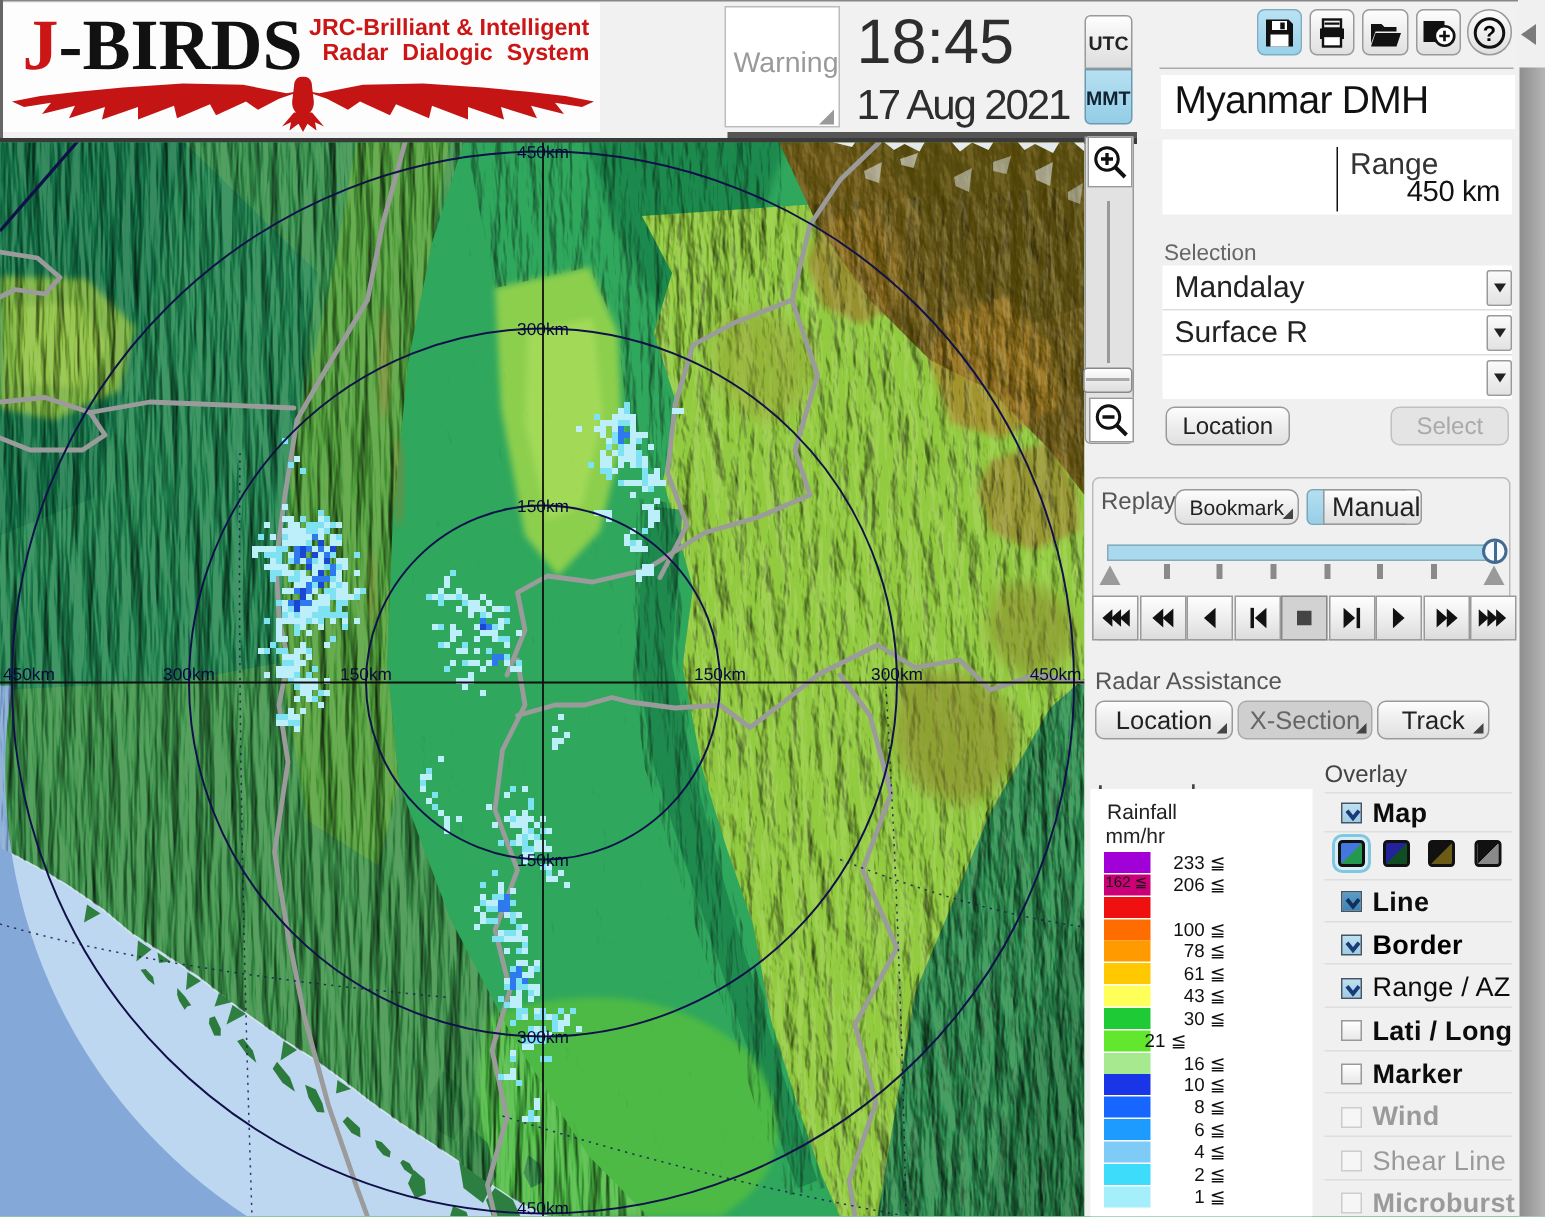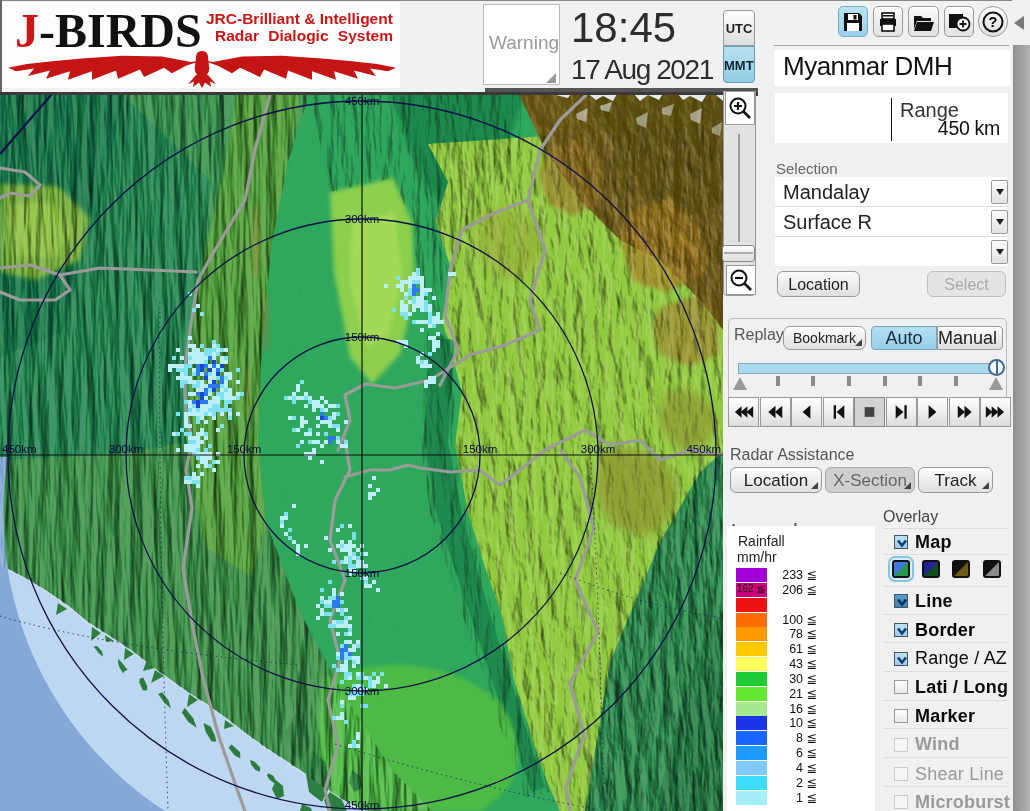--- a/index.html
+++ b/index.html
@@ -993,21 +993,21 @@
 <div class="abs arrowbtn" style="left:991px;top:210px"></div>
 <div class="abs arrowbtn" style="left:991px;top:240px"></div>
 
 <div class="btn" style="left:777px;top:271px;width:83px;height:26px;border-radius:6px;font-size:16px;line-height:25px">Location</div>
 <div class="abs" style="left:927px;top:271px;width:79px;height:26px;border-radius:6px;background:#e4e4e4;border:1px solid #c0c0c0;text-align:center;font-size:16px;line-height:25px;color:#aaa">Select</div>
 
 <div class="abs" style="left:728px;top:318px;width:279px;height:109px;border:1px solid #bbb;border-radius:5px"></div>
 <div class="abs" style="left:734px;top:326px;font-size:16px;color:#555">Replay</div>
 <div class="btn corner" style="left:783px;top:326px;width:83px;height:24px;border-radius:7px;font-size:14px;line-height:23px">Bookmark</div>
 <div class="abs" style="left:871px;top:326px;width:66px;height:24px;background:linear-gradient(to bottom,#b4dff1,#96cfe7);border:1px solid #77a5bb;border-radius:4px 0 0 4px;text-align:center;font-size:18px;line-height:23px;color:#1a2a3a">Auto</div>
-<div class="abs grad" style="left:937px;top:326px;width:66px;height:24px;border:1px solid #999;border-radius:0 4px 4px 0;text-align:left;font-size:18px;line-height:23px;color:#222">Manual</div>
+<div class="abs grad" style="left:882px;top:326px;width:66px;height:24px;border:1px solid #999;border-radius:0 4px 4px 0;text-align:right;font-size:18px;line-height:23px;color:#222">Manual</div>
 
 <div class="abs" style="left:738px;top:363px;width:258px;height:11px;background:#a8d9ec;border:1px solid #8ab;"></div>
 <div class="abs" style="left:988px;top:359px;width:17px;height:17px;border:2px solid #456a90;border-radius:50%;background:#f4fafe"></div>
 <div class="abs" style="left:996px;top:361px;width:1.5px;height:13px;background:#456a90"></div>
 <div style="position:absolute;left:776px;top:376px;width:3.5px;height:10px;background:#8a8a8a"></div>
 <div style="position:absolute;left:811px;top:376px;width:3.5px;height:10px;background:#8a8a8a"></div>
 <div style="position:absolute;left:847px;top:376px;width:3.5px;height:10px;background:#8a8a8a"></div>
 <div style="position:absolute;left:883px;top:376px;width:3.5px;height:10px;background:#8a8a8a"></div>
 <div style="position:absolute;left:918px;top:376px;width:3.5px;height:10px;background:#8a8a8a"></div>
 <div style="position:absolute;left:954px;top:376px;width:3.5px;height:10px;background:#8a8a8a"></div>
@@ -1087,21 +1087,21 @@
 <div style="position:absolute;left:737px;top:613px;width:80px;height:14px;font-size:12.5px;line-height:14px;text-align:right;color:#111">100&nbsp;≦</div>
 <div style="position:absolute;left:736px;top:627px;width:31px;height:14px;background:#ff9b00"></div>
 <div style="position:absolute;left:737px;top:627px;width:80px;height:14px;font-size:12.5px;line-height:14px;text-align:right;color:#111">78&nbsp;≦</div>
 <div style="position:absolute;left:736px;top:642px;width:31px;height:14px;background:#ffc800"></div>
 <div style="position:absolute;left:737px;top:642px;width:80px;height:14px;font-size:12.5px;line-height:14px;text-align:right;color:#111">61&nbsp;≦</div>
 <div style="position:absolute;left:736px;top:657px;width:31px;height:14px;background:#ffff59"></div>
 <div style="position:absolute;left:737px;top:657px;width:80px;height:14px;font-size:12.5px;line-height:14px;text-align:right;color:#111">43&nbsp;≦</div>
 <div style="position:absolute;left:736px;top:672px;width:31px;height:14px;background:#1ecb37"></div>
 <div style="position:absolute;left:737px;top:672px;width:80px;height:14px;font-size:12.5px;line-height:14px;text-align:right;color:#111">30&nbsp;≦</div>
 <div style="position:absolute;left:736px;top:687px;width:31px;height:14px;background:#62e62e"></div>
-<div style="position:absolute;left:737px;top:687px;width:80px;height:14px;font-size:12.5px;line-height:14px;text-align:right;color:#111">21&nbsp;≦</div>
+<div style="position:absolute;left:737px;top:687px;width:80px;height:14px;font-size:12.5px;line-height:14px;text-align:center;color:#111">21&nbsp;≦</div>
 <div style="position:absolute;left:736px;top:702px;width:31px;height:14px;background:#a7e98e"></div>
 <div style="position:absolute;left:737px;top:702px;width:80px;height:14px;font-size:12.5px;line-height:14px;text-align:right;color:#111">16&nbsp;≦</div>
 <div style="position:absolute;left:736px;top:716px;width:31px;height:14px;background:#1a35e8"></div>
 <div style="position:absolute;left:737px;top:716px;width:80px;height:14px;font-size:12.5px;line-height:14px;text-align:right;color:#111">10&nbsp;≦</div>
 <div style="position:absolute;left:736px;top:731px;width:31px;height:14px;background:#1766ff"></div>
 <div style="position:absolute;left:737px;top:731px;width:80px;height:14px;font-size:12.5px;line-height:14px;text-align:right;color:#111">8&nbsp;≦</div>
 <div style="position:absolute;left:736px;top:746px;width:31px;height:14px;background:#1e9bff"></div>
 <div style="position:absolute;left:737px;top:746px;width:80px;height:14px;font-size:12.5px;line-height:14px;text-align:right;color:#111">6&nbsp;≦</div>
 <div style="position:absolute;left:736px;top:761px;width:31px;height:14px;background:#7ecbf8"></div>
 <div style="position:absolute;left:737px;top:761px;width:80px;height:14px;font-size:12.5px;line-height:14px;text-align:right;color:#111">4&nbsp;≦</div>

